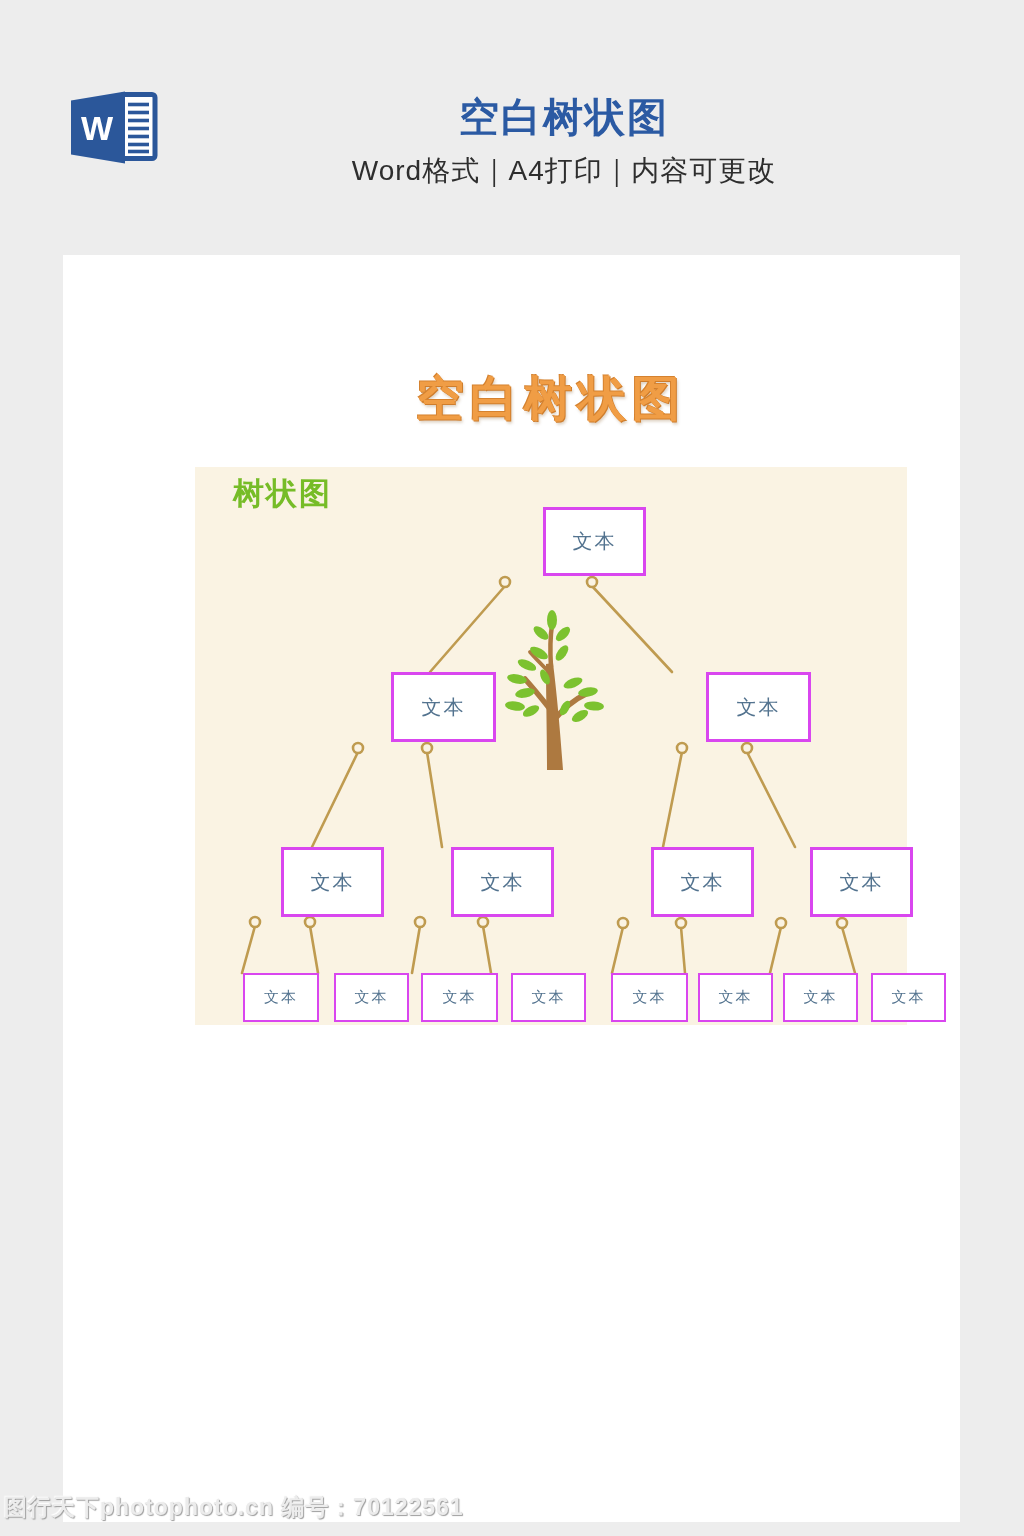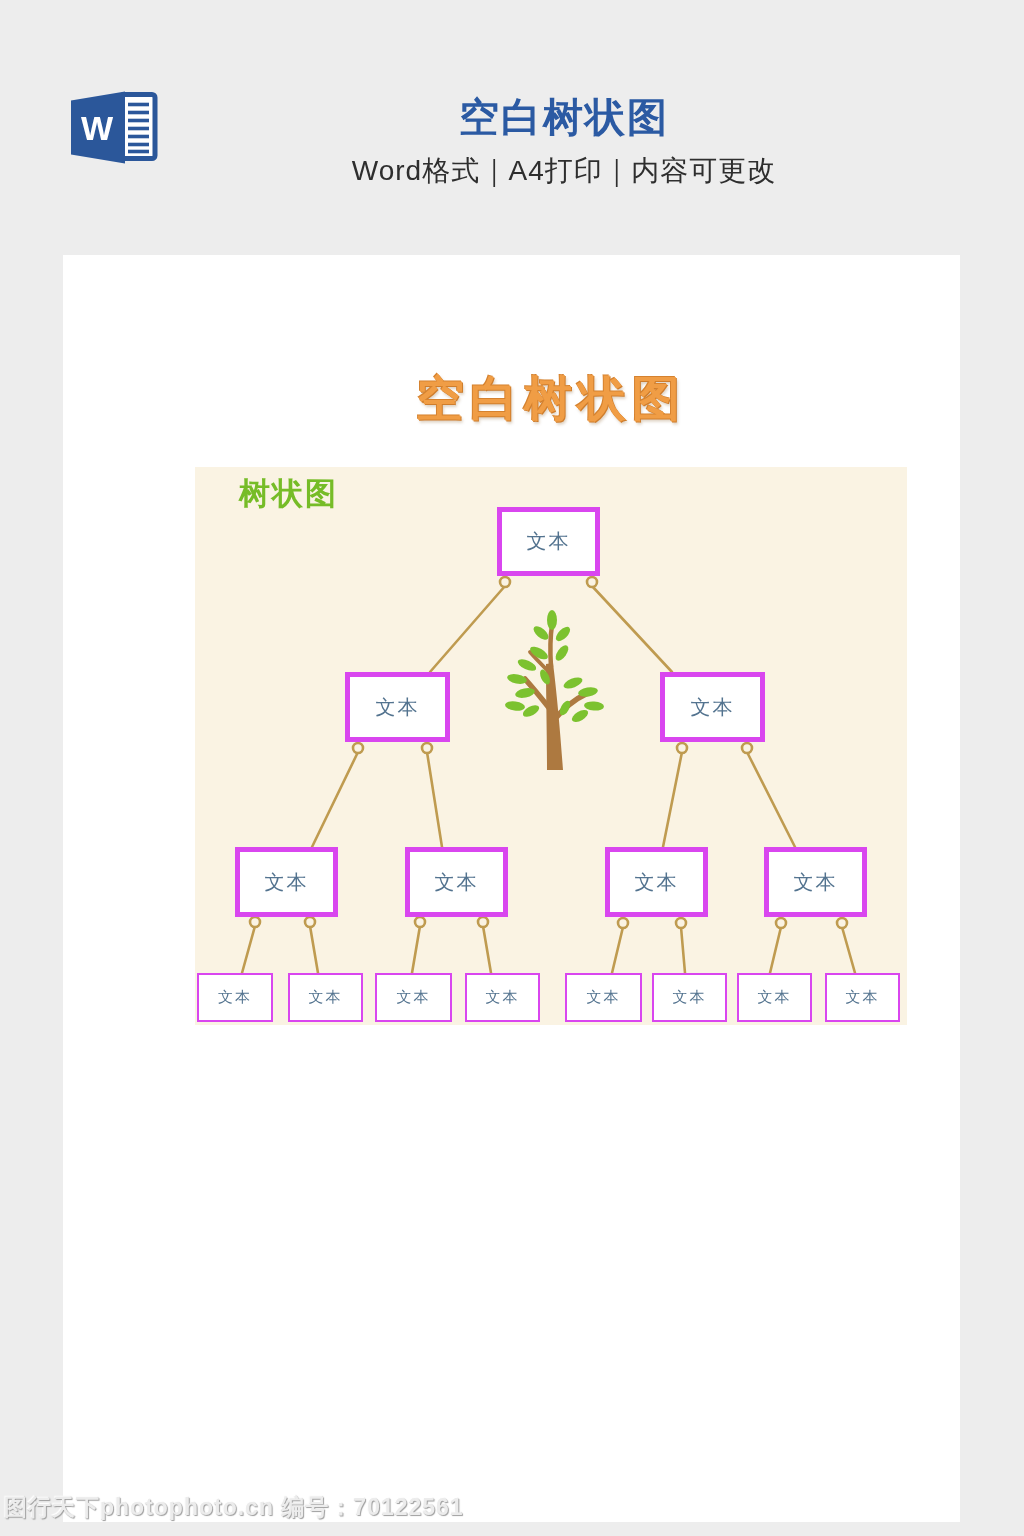--- a/index.html
+++ b/index.html
@@ -24,29 +24,29 @@
   .page{position:absolute;left:63px;top:255px;width:897px;height:1267px;background:#ffffff;}
   .doc-title{
     margin:0;position:absolute;left:132px;top:112px;width:712px;text-align:center;
     font-family:"Liberation Serif","DejaVu Serif",serif;
     font-size:48px;font-weight:bold;letter-spacing:6px;color:#f09d45;
     text-shadow:-1px -1px 0 #d5822f,1px 1px 0 #cf7d2c,2px 3px 3px rgba(120,70,10,0.25);
   }
   
   .panel{position:absolute;left:132px;top:212px;width:712px;height:558px;background:#faf3e3;}
   .panel-label{
-    position:absolute;left:44px;top:6px;
+    position:absolute;left:38px;top:6px;
     font-family:"Liberation Serif","DejaVu Serif",serif;
     font-size:31px;font-weight:bold;color:#76bc27;letter-spacing:2px;
   }
   .connectors{position:absolute;left:0;top:0;width:712px;height:558px;}
   .node{
-    position:absolute;box-sizing:border-box;background:#ffffff;border:5px solid #d946ef;
+    position:absolute;box-sizing:border-box;background:#ffffff;border:3px solid #d946ef;
     display:flex;align-items:center;justify-content:center;
-    font-family:"Liberation Serif","DejaVu Serif",serif;color:#53738f;letter-spacing:2px;
+    font-family:"Liberation Serif","DejaVu Serif",serif;color:#53738f;letter-spacing:2px;margin-left:46px;
   }
   .node.big{font-size:20px;}
   .node.small{font-size:15px;border-width:2.5px;}
   
   .n-root{left:302px;top:40px;width:103px;height:69px;}
   .n-l2-1{left:150px;top:205px;width:105px;height:70px;}
   .n-l2-2{left:465px;top:205px;width:105px;height:70px;}
   .n-l3-1{left:40px;top:380px;width:103px;height:70px;}
   .n-l3-2{left:210px;top:380px;width:103px;height:70px;}
   .n-l3-3{left:410px;top:380px;width:103px;height:70px;}

